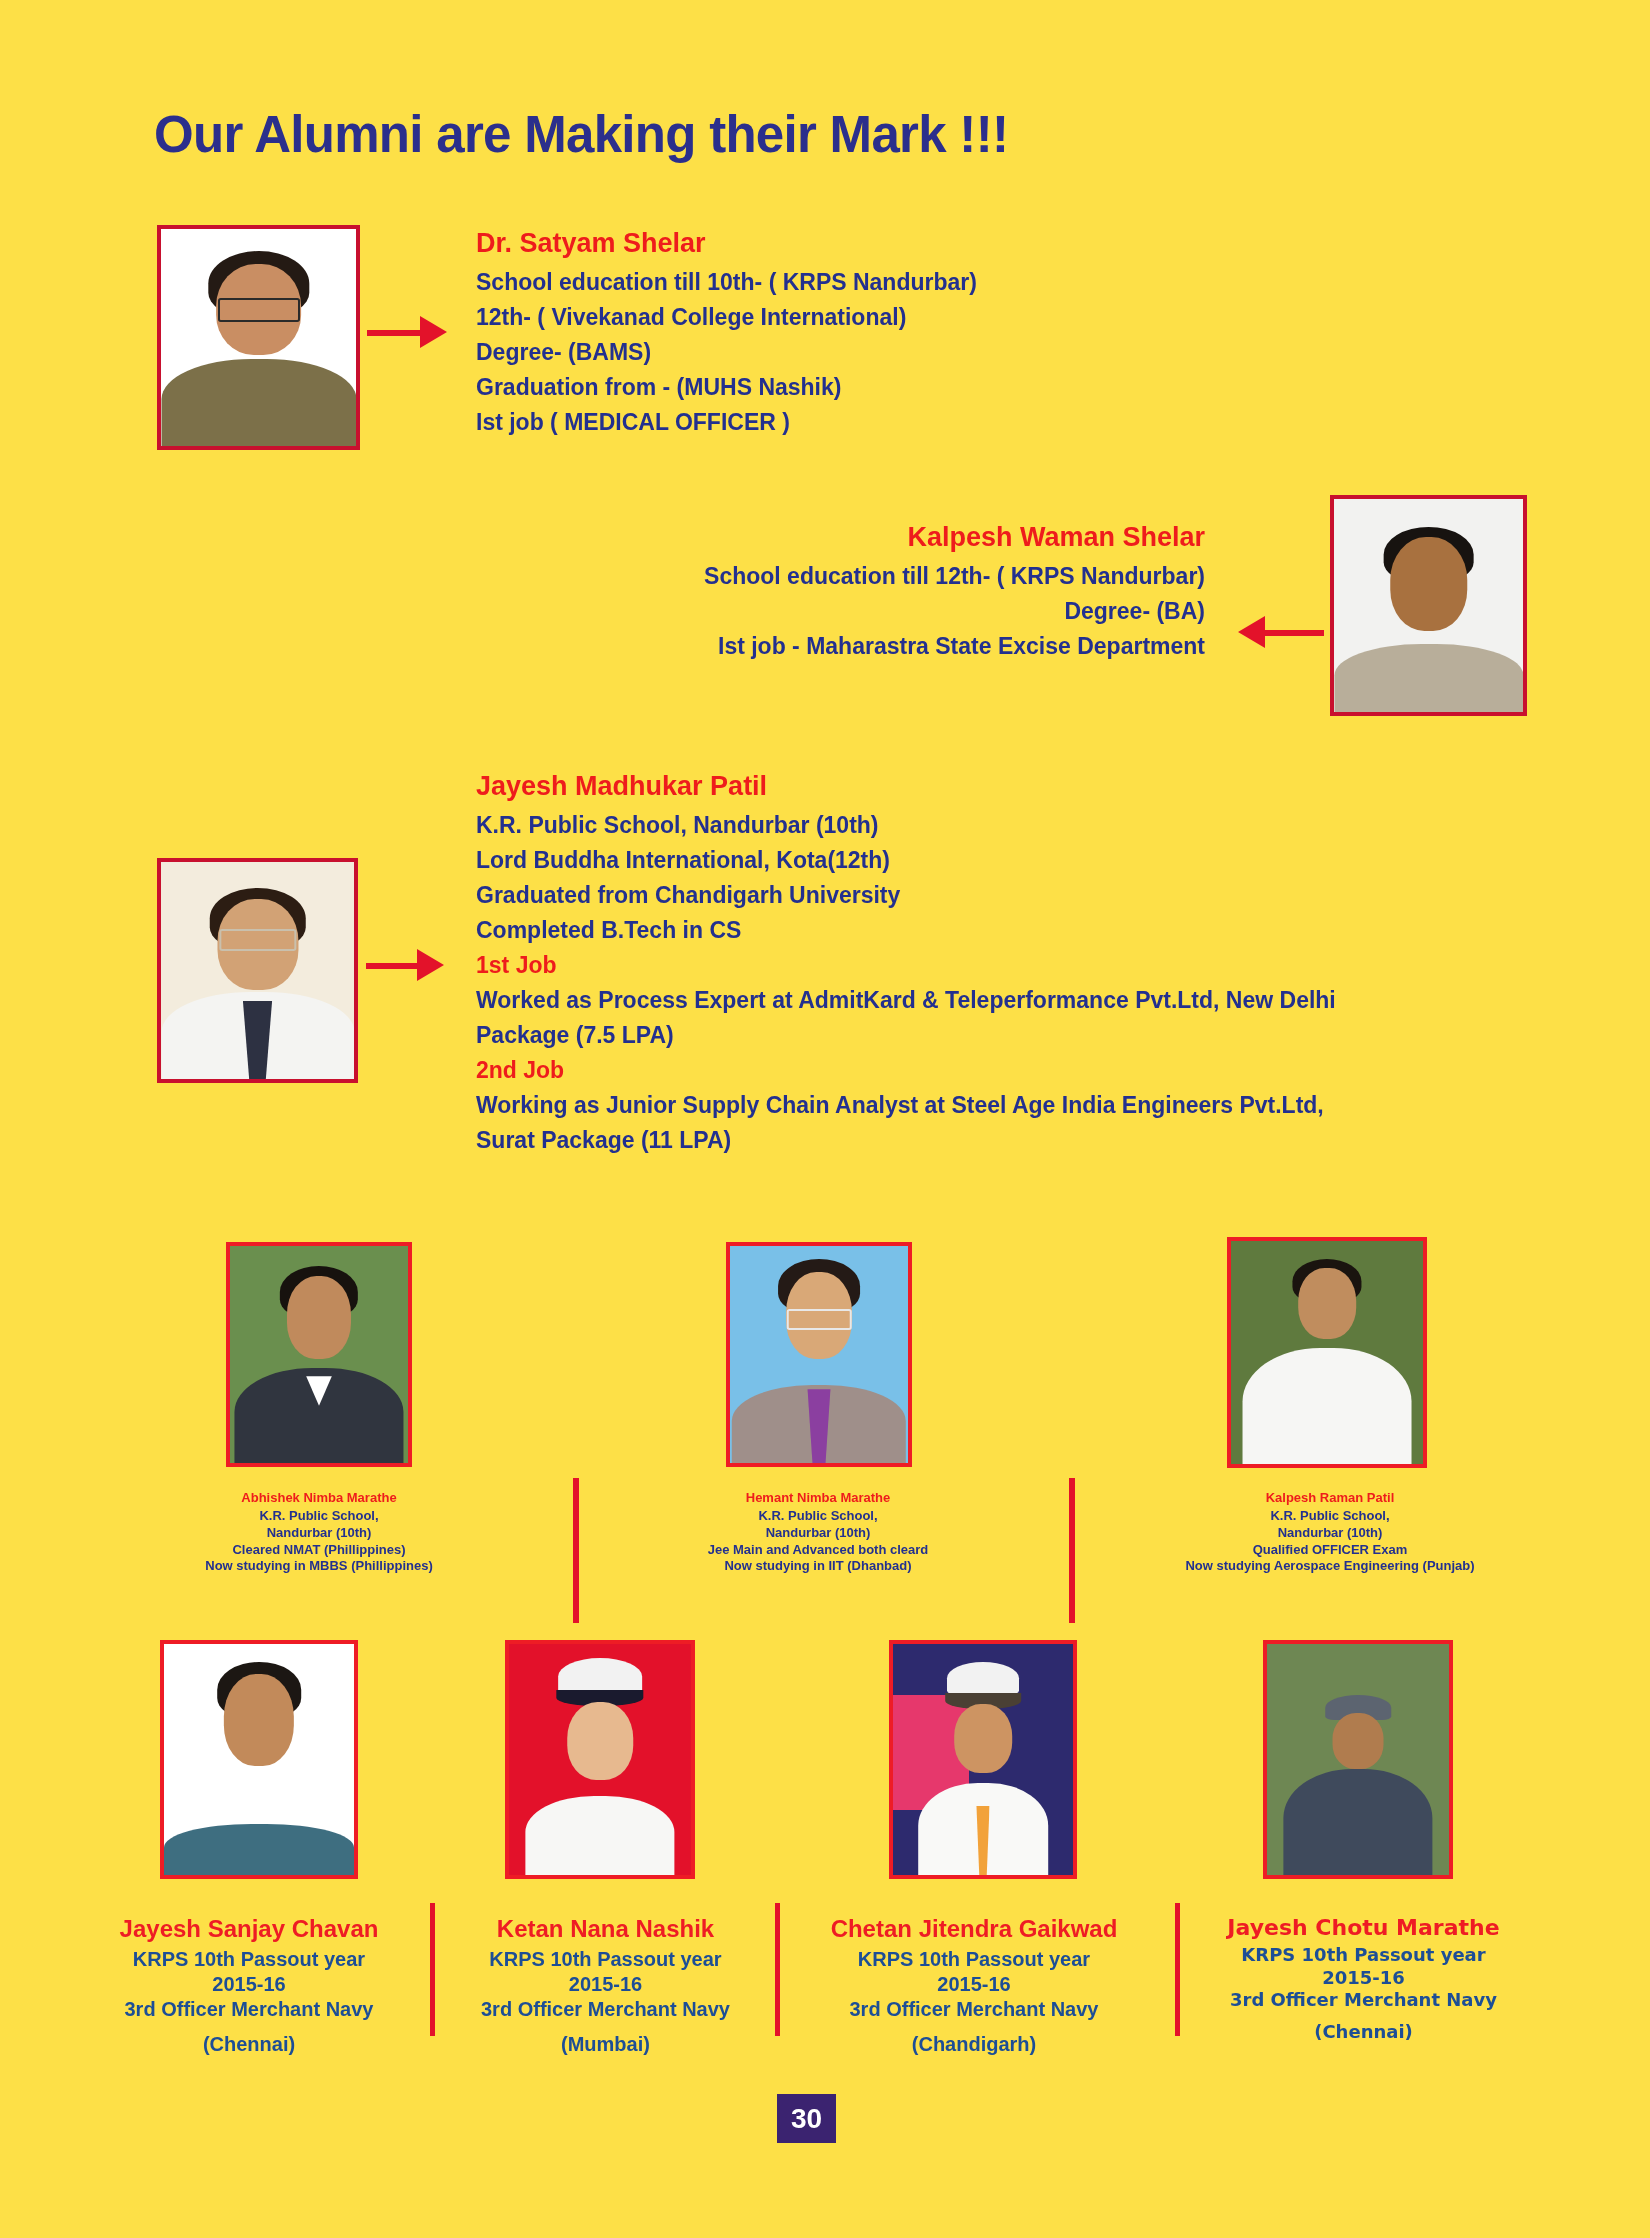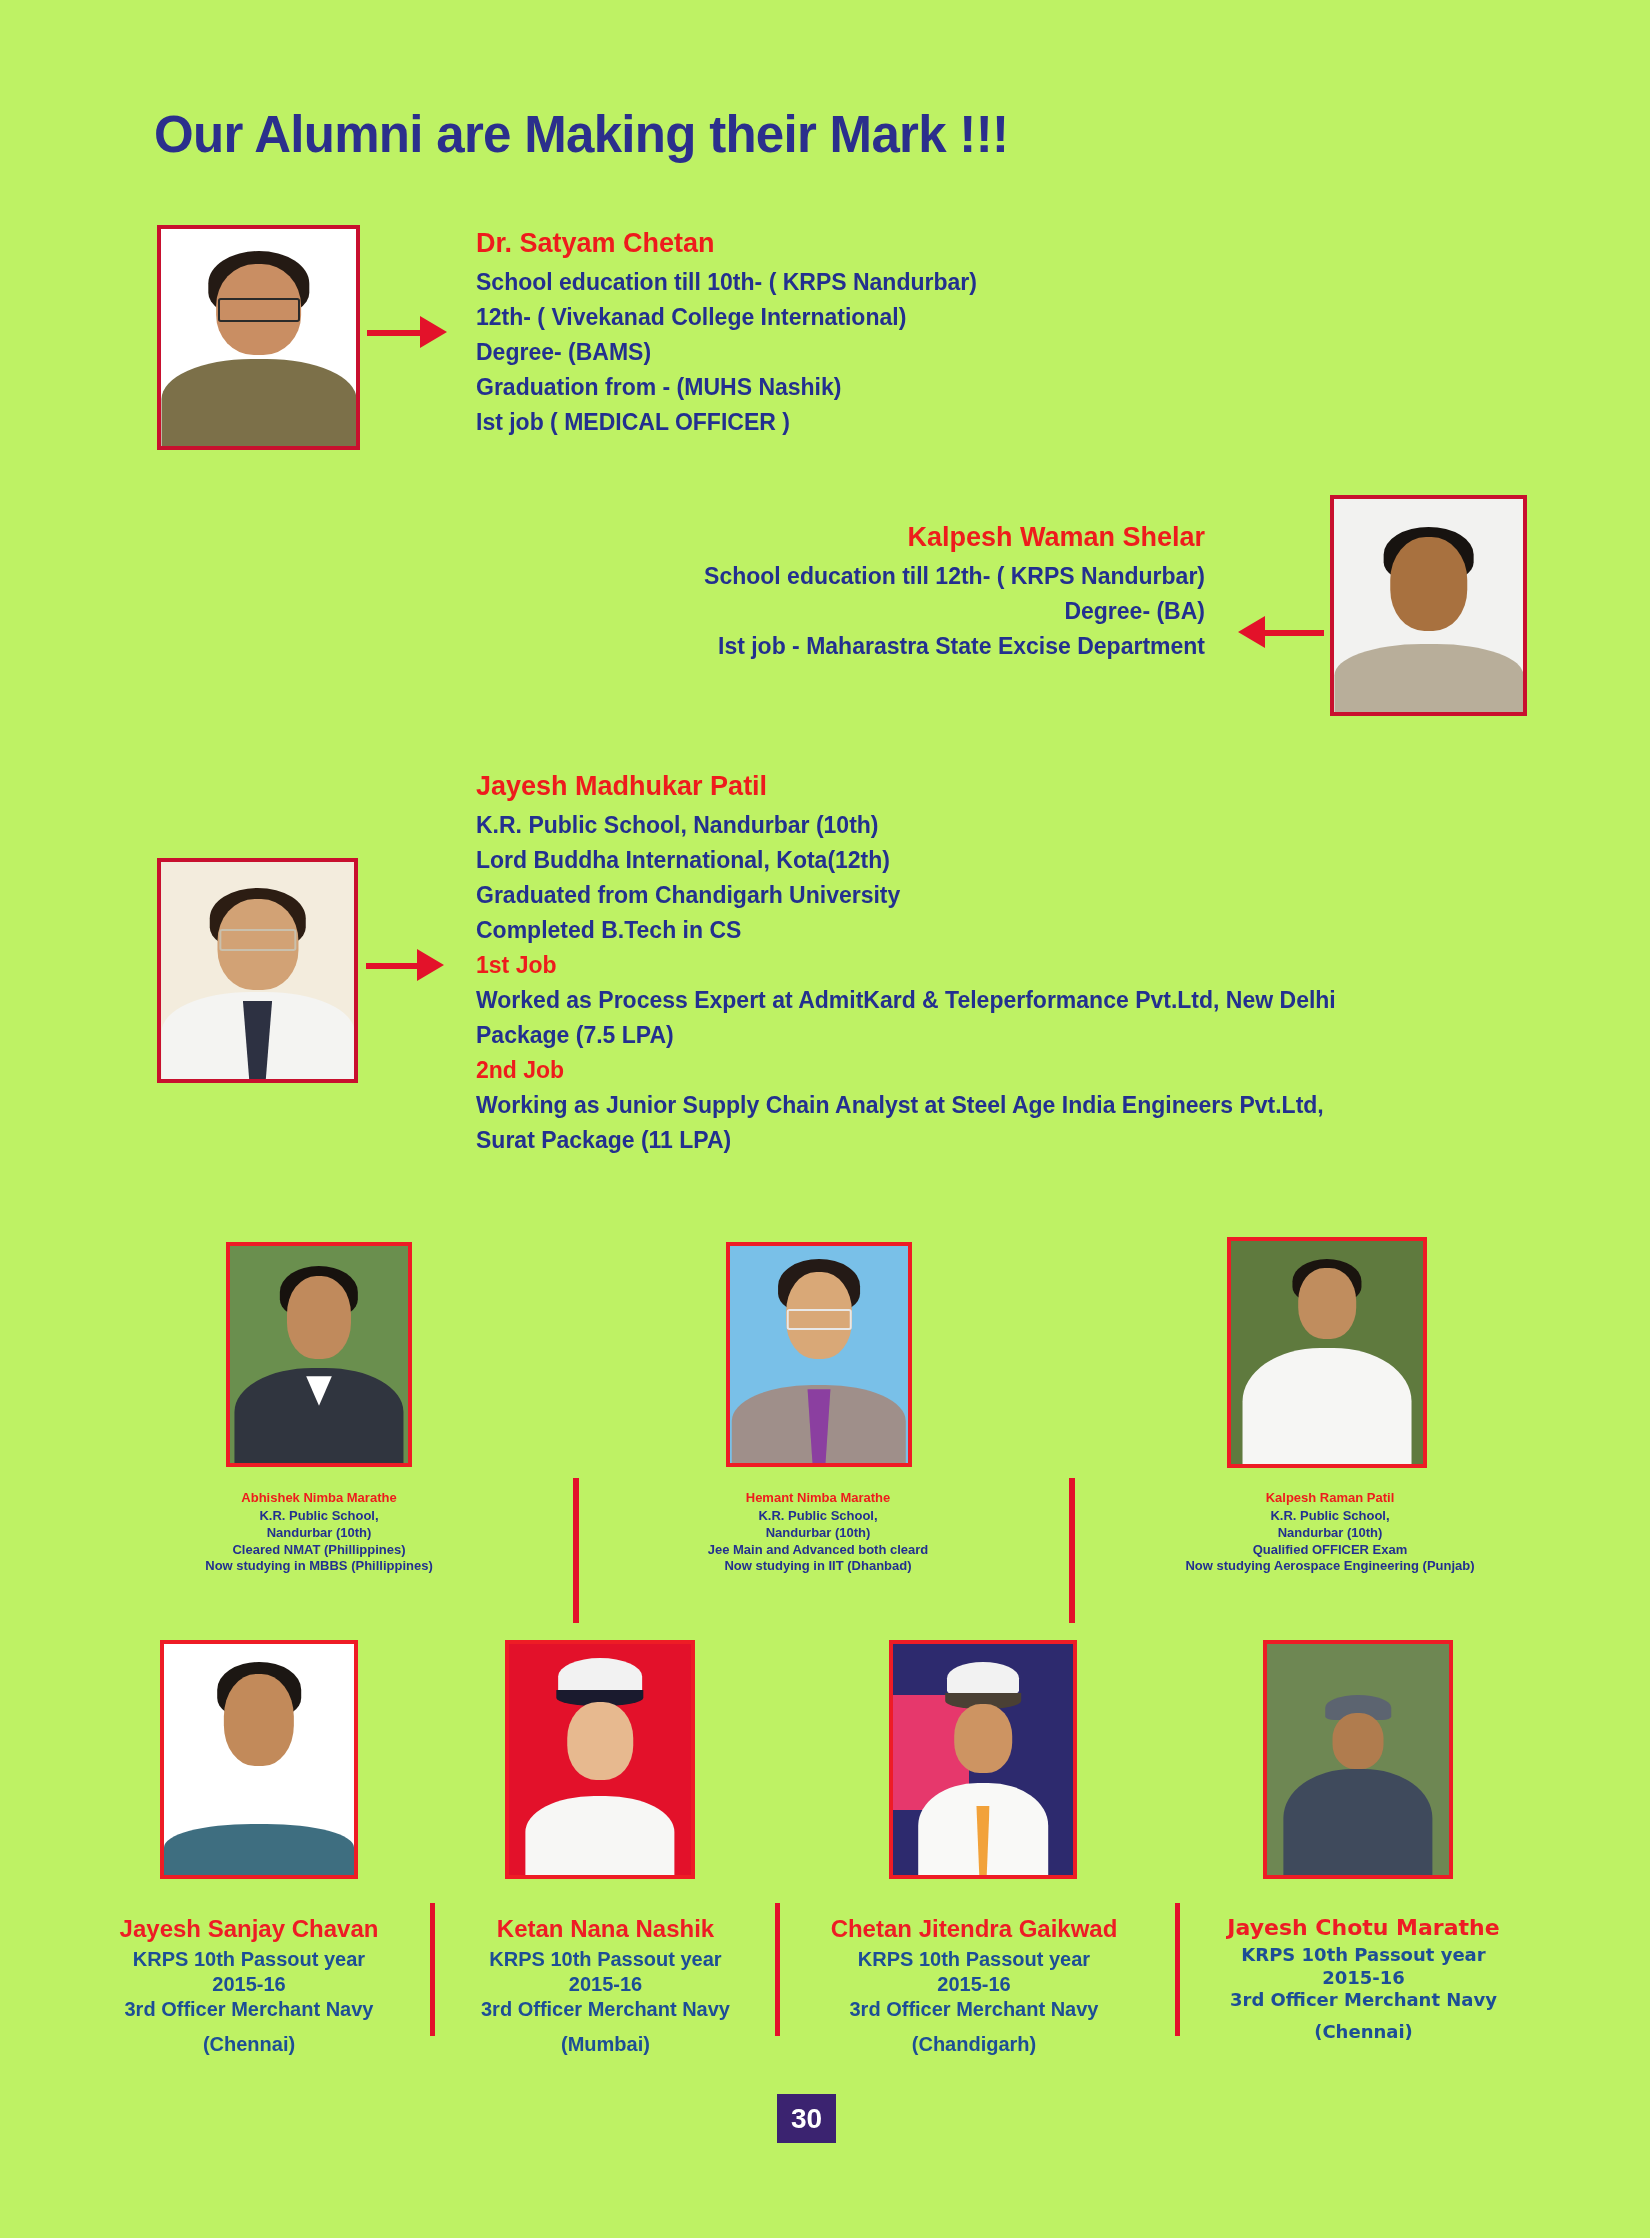--- a/index.html
+++ b/index.html
@@ -12,21 +12,21 @@
     background: #e8f0ce;
     font-family: "Liberation Sans", sans-serif;
     position: relative;
     overflow: hidden;
   }
 
   .page {
     position: relative;
     width: 1650px;
     height: 2239px;
-    background: #bef264;
+    background: #fde047;
   }
 
   
   .page-title {
     position: absolute;
     left: 154px;
     top: 105px;
     font-size: 51px;
     font-weight: bold;
     color: #2b2f8c;
@@ -229,21 +229,21 @@
       <div class="head2" style="top:16%; width:44%; height:42%; background:#c98e63;"></div>
       <div class="glasses" style="top:32%; width:40%; height:9%;"></div>
       <div class="body2" style="width:100%; height:40%; background:#7c7049;"></div>
     </div>
   </div>
   <div class="arrow right" style="left:367px; top:333px; width:80px;">
     <div class="shaft"></div>
       <div class="head"></div>
   </div>
   <div class="bio" style="left:476px; top:223px;">
-    <span class="name">Dr. Satyam Chetan</span>
+    <span class="name">Dr. Satyam Shelar</span>
     <span class="line">School education till 10th- ( KRPS Nandurbar)</span>
     <span class="line">12th- ( Vivekanad College International)</span>
     <span class="line">Degree- (BAMS)</span>
     <span class="line">Graduation from - (MUHS Nashik)</span>
     <span class="line">Ist job ( MEDICAL OFFICER )</span>
   </div>
 
   <div class="photo" style="left:1330px; top:495px; width:197px; height:221px;">
     <div class="face">
       <div class="bg" style="background:#f2f2f0;"></div>

